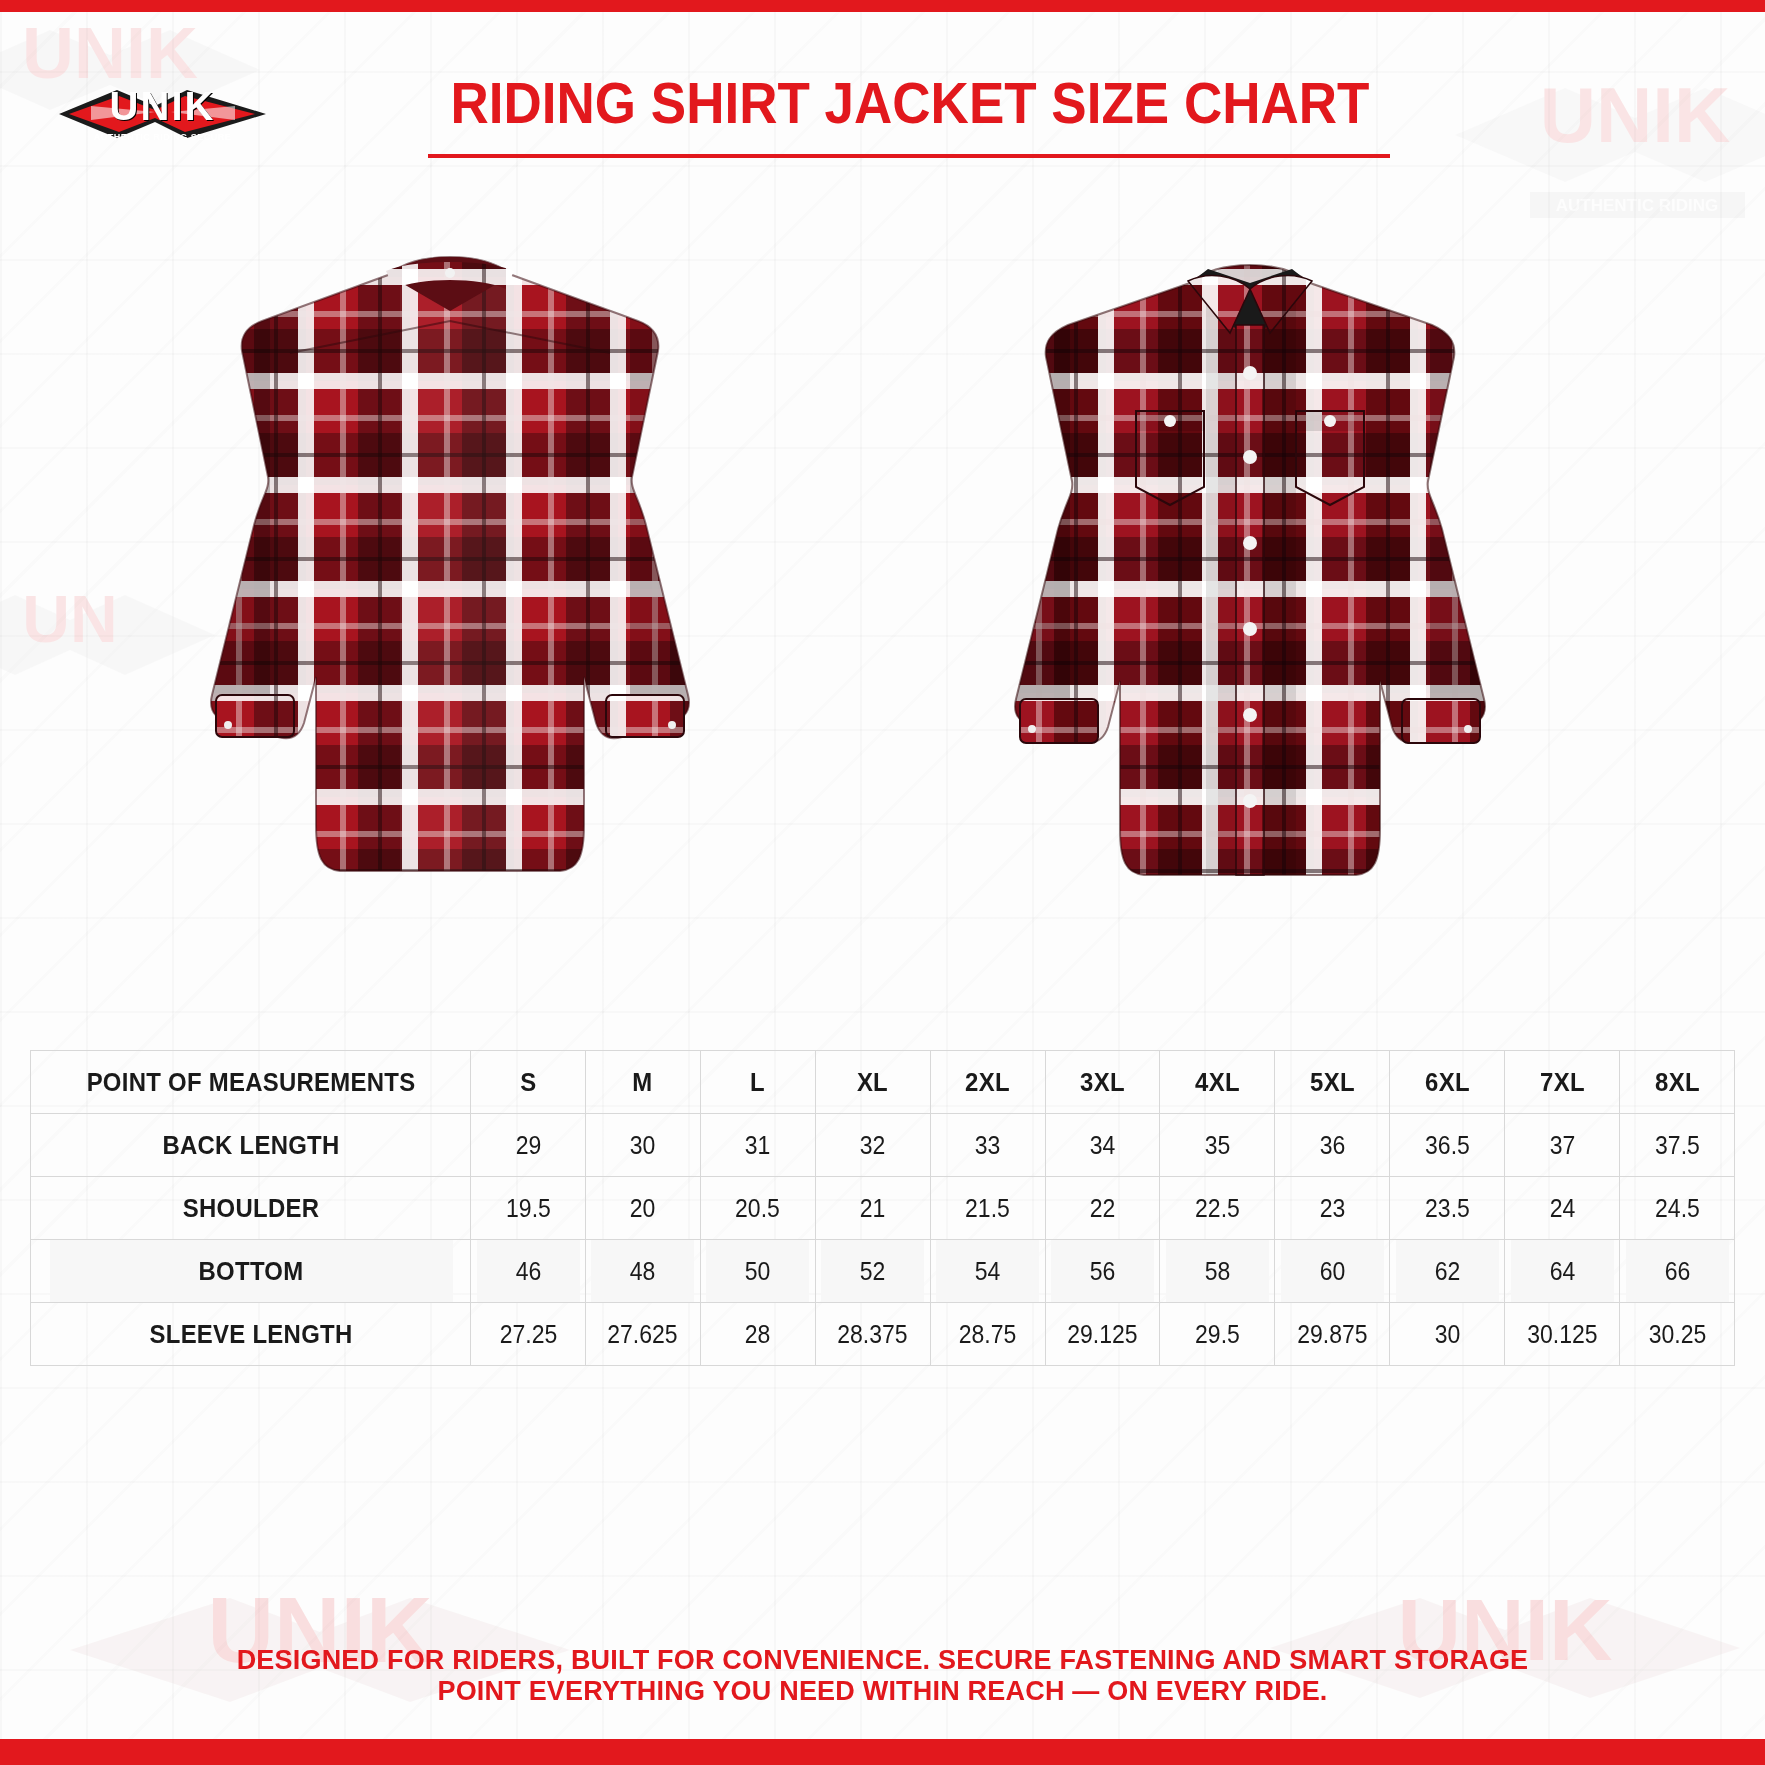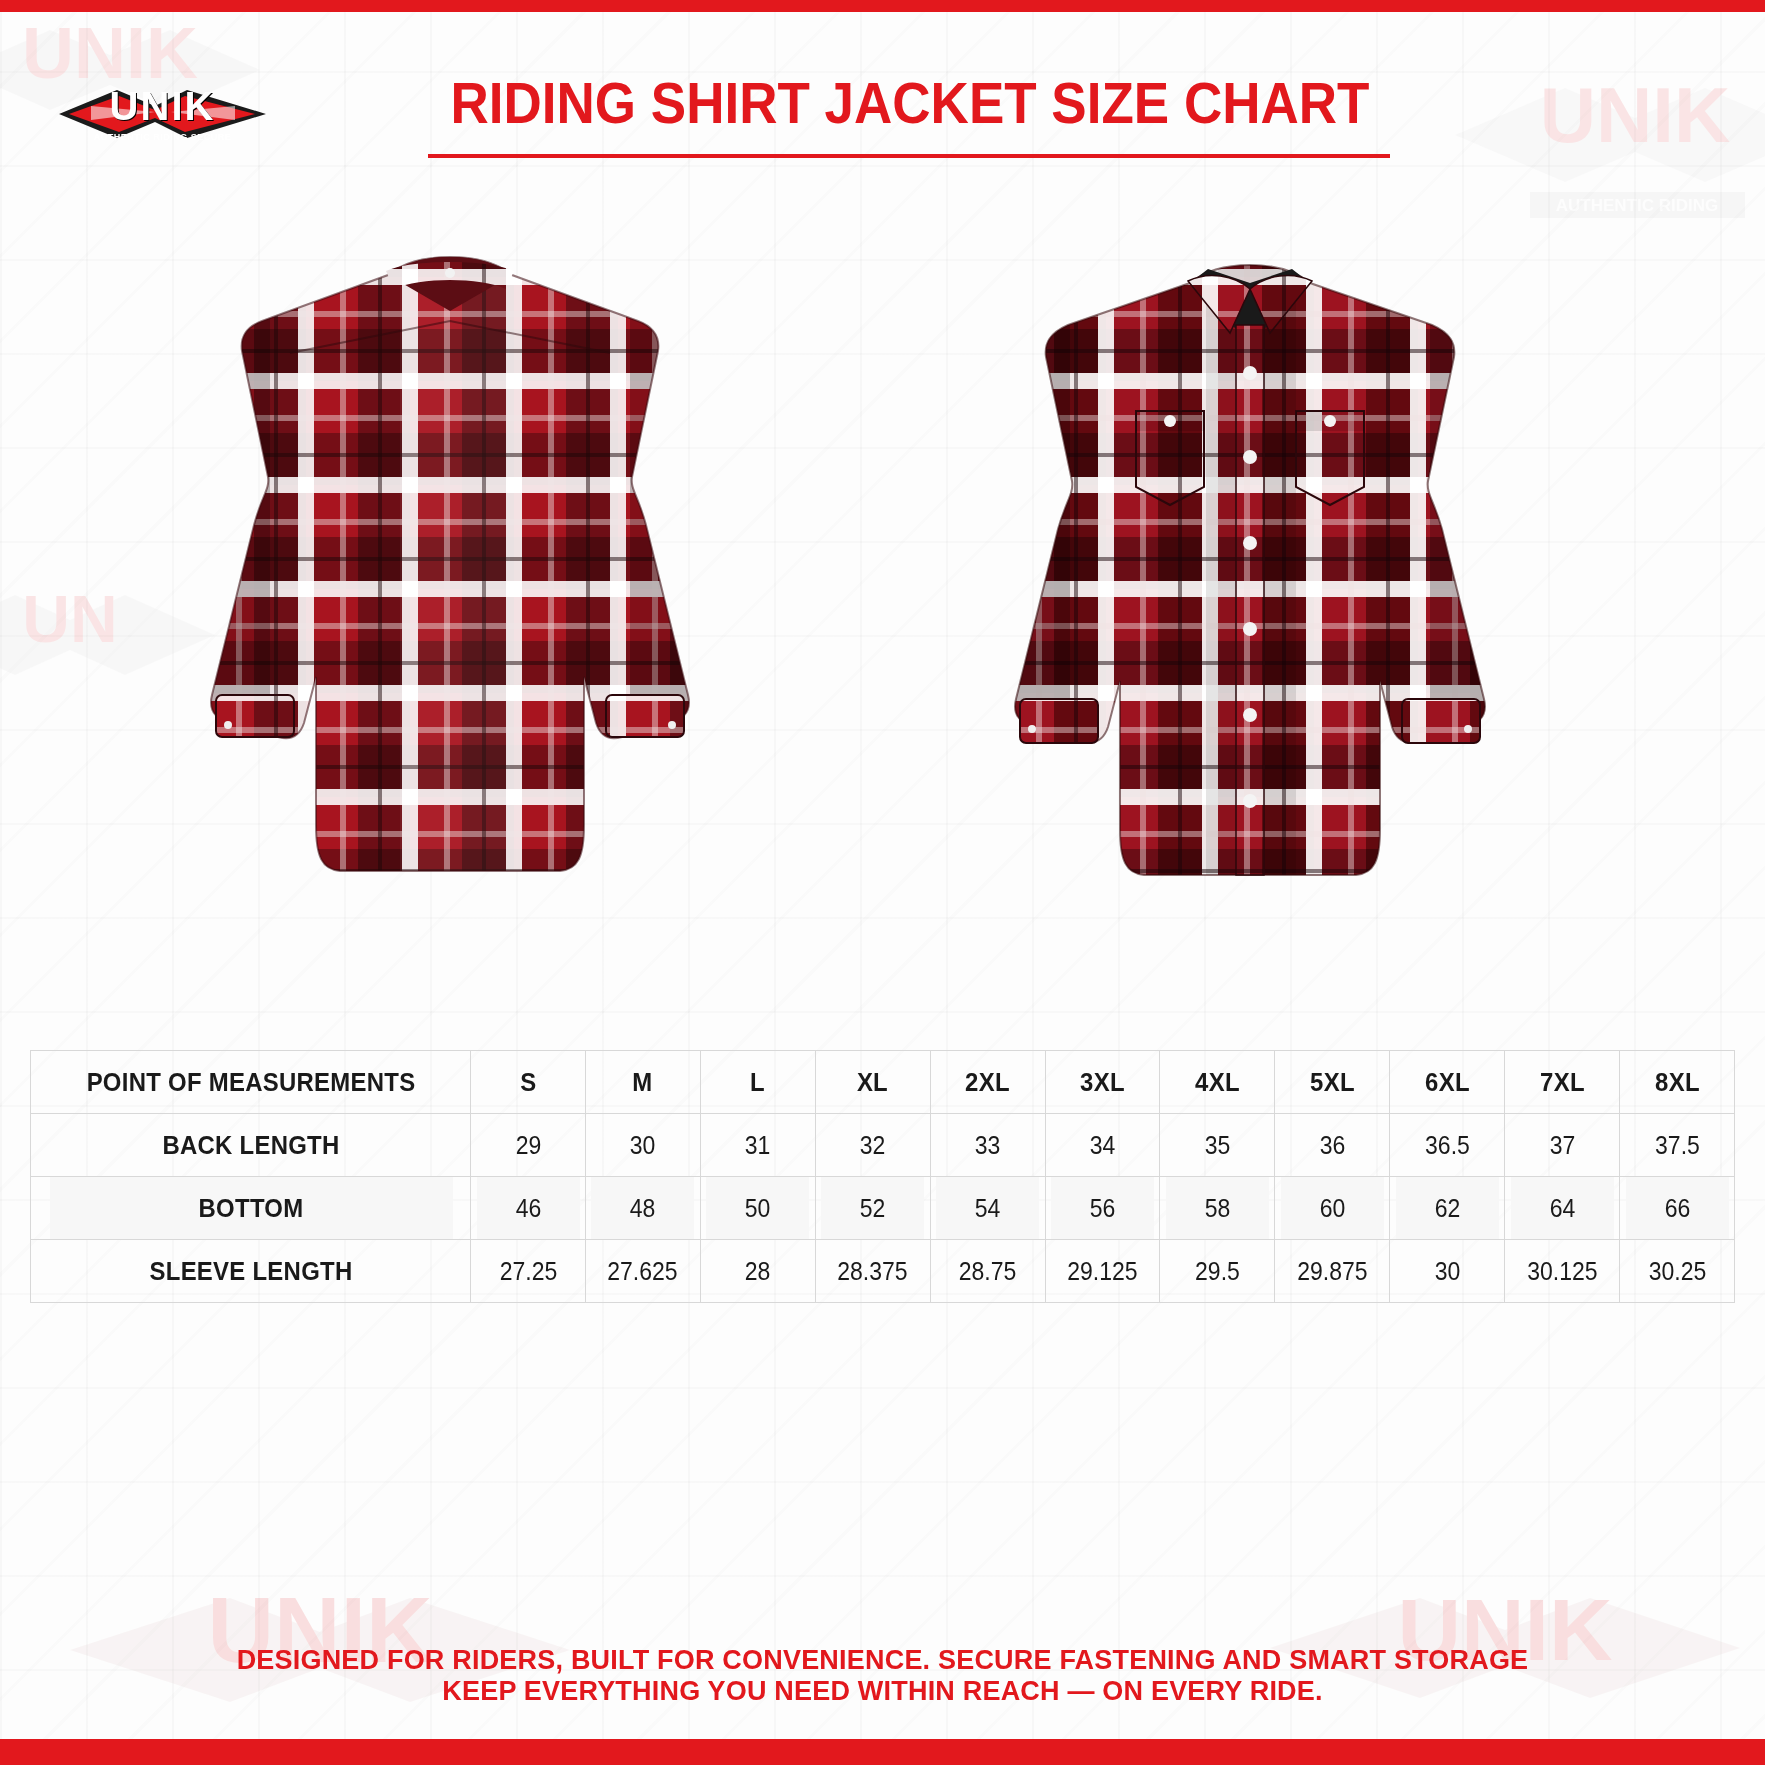--- a/index.html
+++ b/index.html
@@ -345,20 +345,34 @@
           <td class="value">31</td>
           <td class="value">32</td>
           <td class="value">33</td>
           <td class="value">34</td>
           <td class="value">35</td>
           <td class="value">36</td>
           <td class="value">36.5</td>
           <td class="value">37</td>
           <td class="value">37.5</td>
         </tr>
+        <tr>
+          <td class="rowhead">SHOULDER</td>
+          <td class="value">19.5</td>
+          <td class="value">20</td>
+          <td class="value">20.5</td>
+          <td class="value">21</td>
+          <td class="value">21.5</td>
+          <td class="value">22</td>
+          <td class="value">22.5</td>
+          <td class="value">23</td>
+          <td class="value">23.5</td>
+          <td class="value">24</td>
+          <td class="value">24.5</td>
+        </tr>
         <tr class="alt">
           <td class="rowhead">BOTTOM</td>
           <td class="value">46</td>
           <td class="value">48</td>
           <td class="value">50</td>
           <td class="value">52</td>
           <td class="value">54</td>
           <td class="value">56</td>
           <td class="value">58</td>
           <td class="value">60</td>
@@ -379,17 +393,17 @@
           <td class="value">30</td>
           <td class="value">30.125</td>
           <td class="value">30.25</td>
         </tr>
       </tbody>
     </table>
   </div>
 
   <div class="footer">
     <div>DESIGNED FOR RIDERS, BUILT FOR CONVENIENCE. SECURE FASTENING AND SMART STORAGE</div>
-    <div>KEEP EVERYTHING YOU NEED WITHIN REACH — ON EVERY RIDE.</div>
+    <div>POINT EVERYTHING YOU NEED WITHIN REACH — ON EVERY RIDE.</div>
   </div>
 
   <div class="bottom-bar"></div>
 </div>
 
 </body></html>

